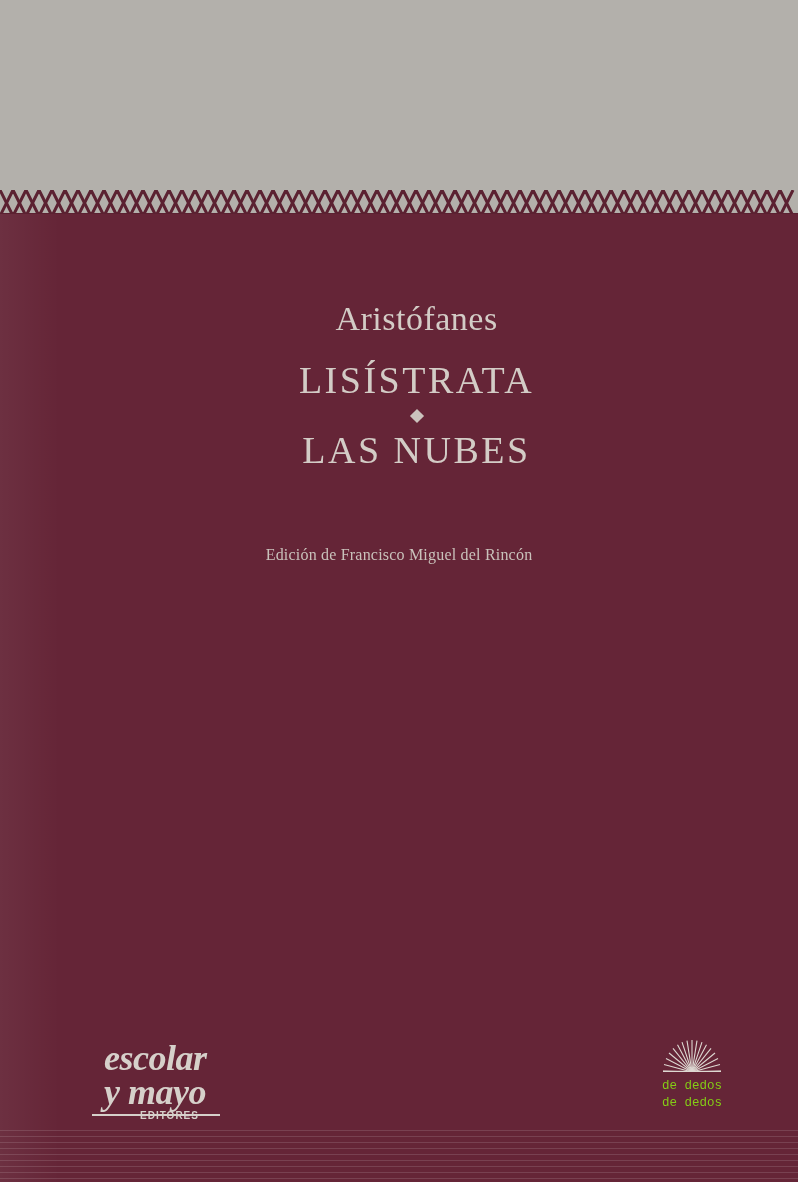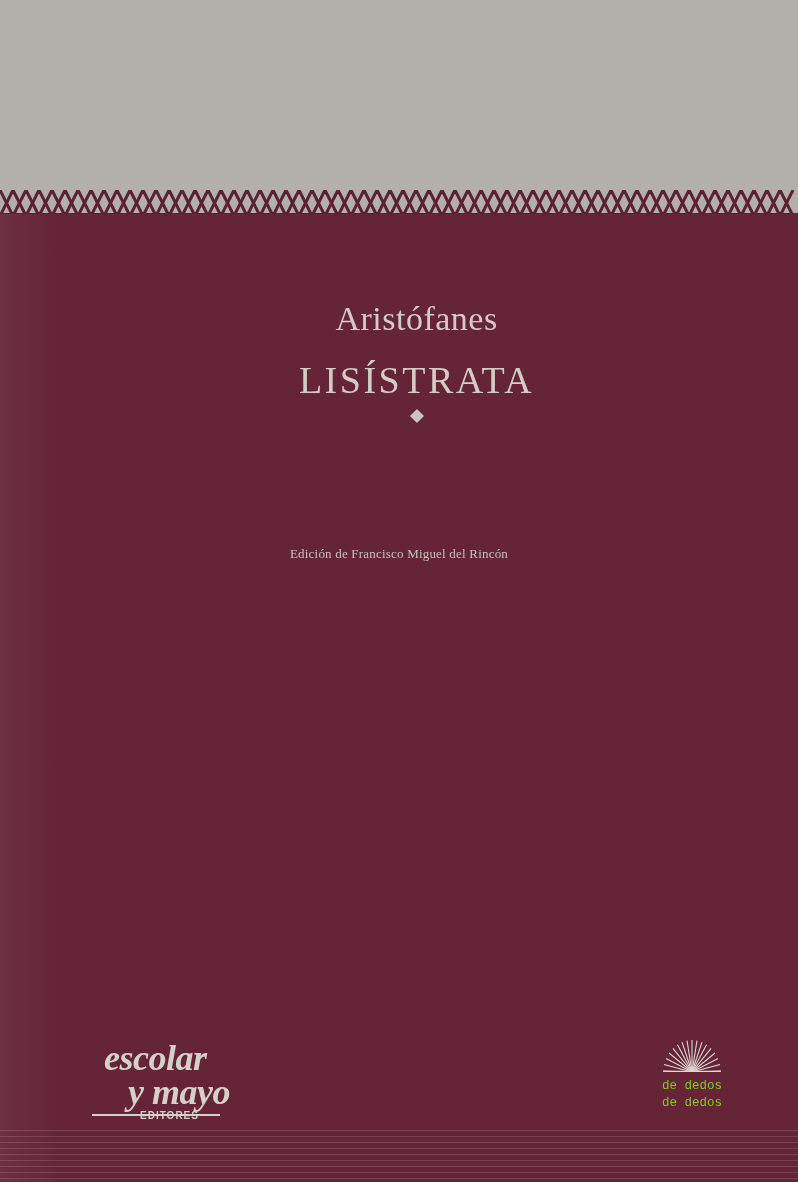--- a/index.html
+++ b/index.html
@@ -92,21 +92,21 @@
     background: #cbc3bd;
     transform: rotate(45deg);
   }
   .editor-line {
     position: absolute;
     left: 0;
     top: 546px;
     width: 798px;
     text-align: center;
     color: #c9c2bb;
-    font-size: 13px;
+    font-size: 16px;
     letter-spacing: 0.2px;
   }
 
   
   .publisher {
     position: absolute;
     left: 92px;
     top: 1040px;
     width: 150px;
     color: #d6d0ca;
@@ -122,21 +122,20 @@
     display: block;
   }
   .publisher .pub-2 {
     font-family: "Liberation Serif", serif;
     font-style: italic;
     font-weight: bold;
     font-size: 36px;
     letter-spacing: -0.5px;
     display: block;
     margin-top: -2px;
-    text-align: center;
   }
   .publisher .pub-3 {
     font-family: "Liberation Sans", sans-serif;
     font-size: 10px;
     font-weight: bold;
     letter-spacing: 1px;
     display: block;
     margin-top: 1px;
     margin-left: 36px;
   }
@@ -207,20 +206,21 @@
     </svg>
   </div>
 
   <div class="body-bg"></div>
   <div class="spine-shade"></div>
 
   <div class="title-block">
     <div class="author">Aristófanes</div>
     <div class="work-title">LISÍSTRATA</div>
     <span class="diamond-sep"></span>
+    <div class="work-title">LAS NUBES</div>
   </div>
 
   <div class="editor-line">Edición de Francisco Miguel del Rincón</div>
 
   <div class="publisher">
     <span class="pub-1">escolar</span>
     <span class="pub-2">y mayo</span>
     <span class="pub-3">EDITORES</span>
   </div>
   <div class="pub-underline"></div>

